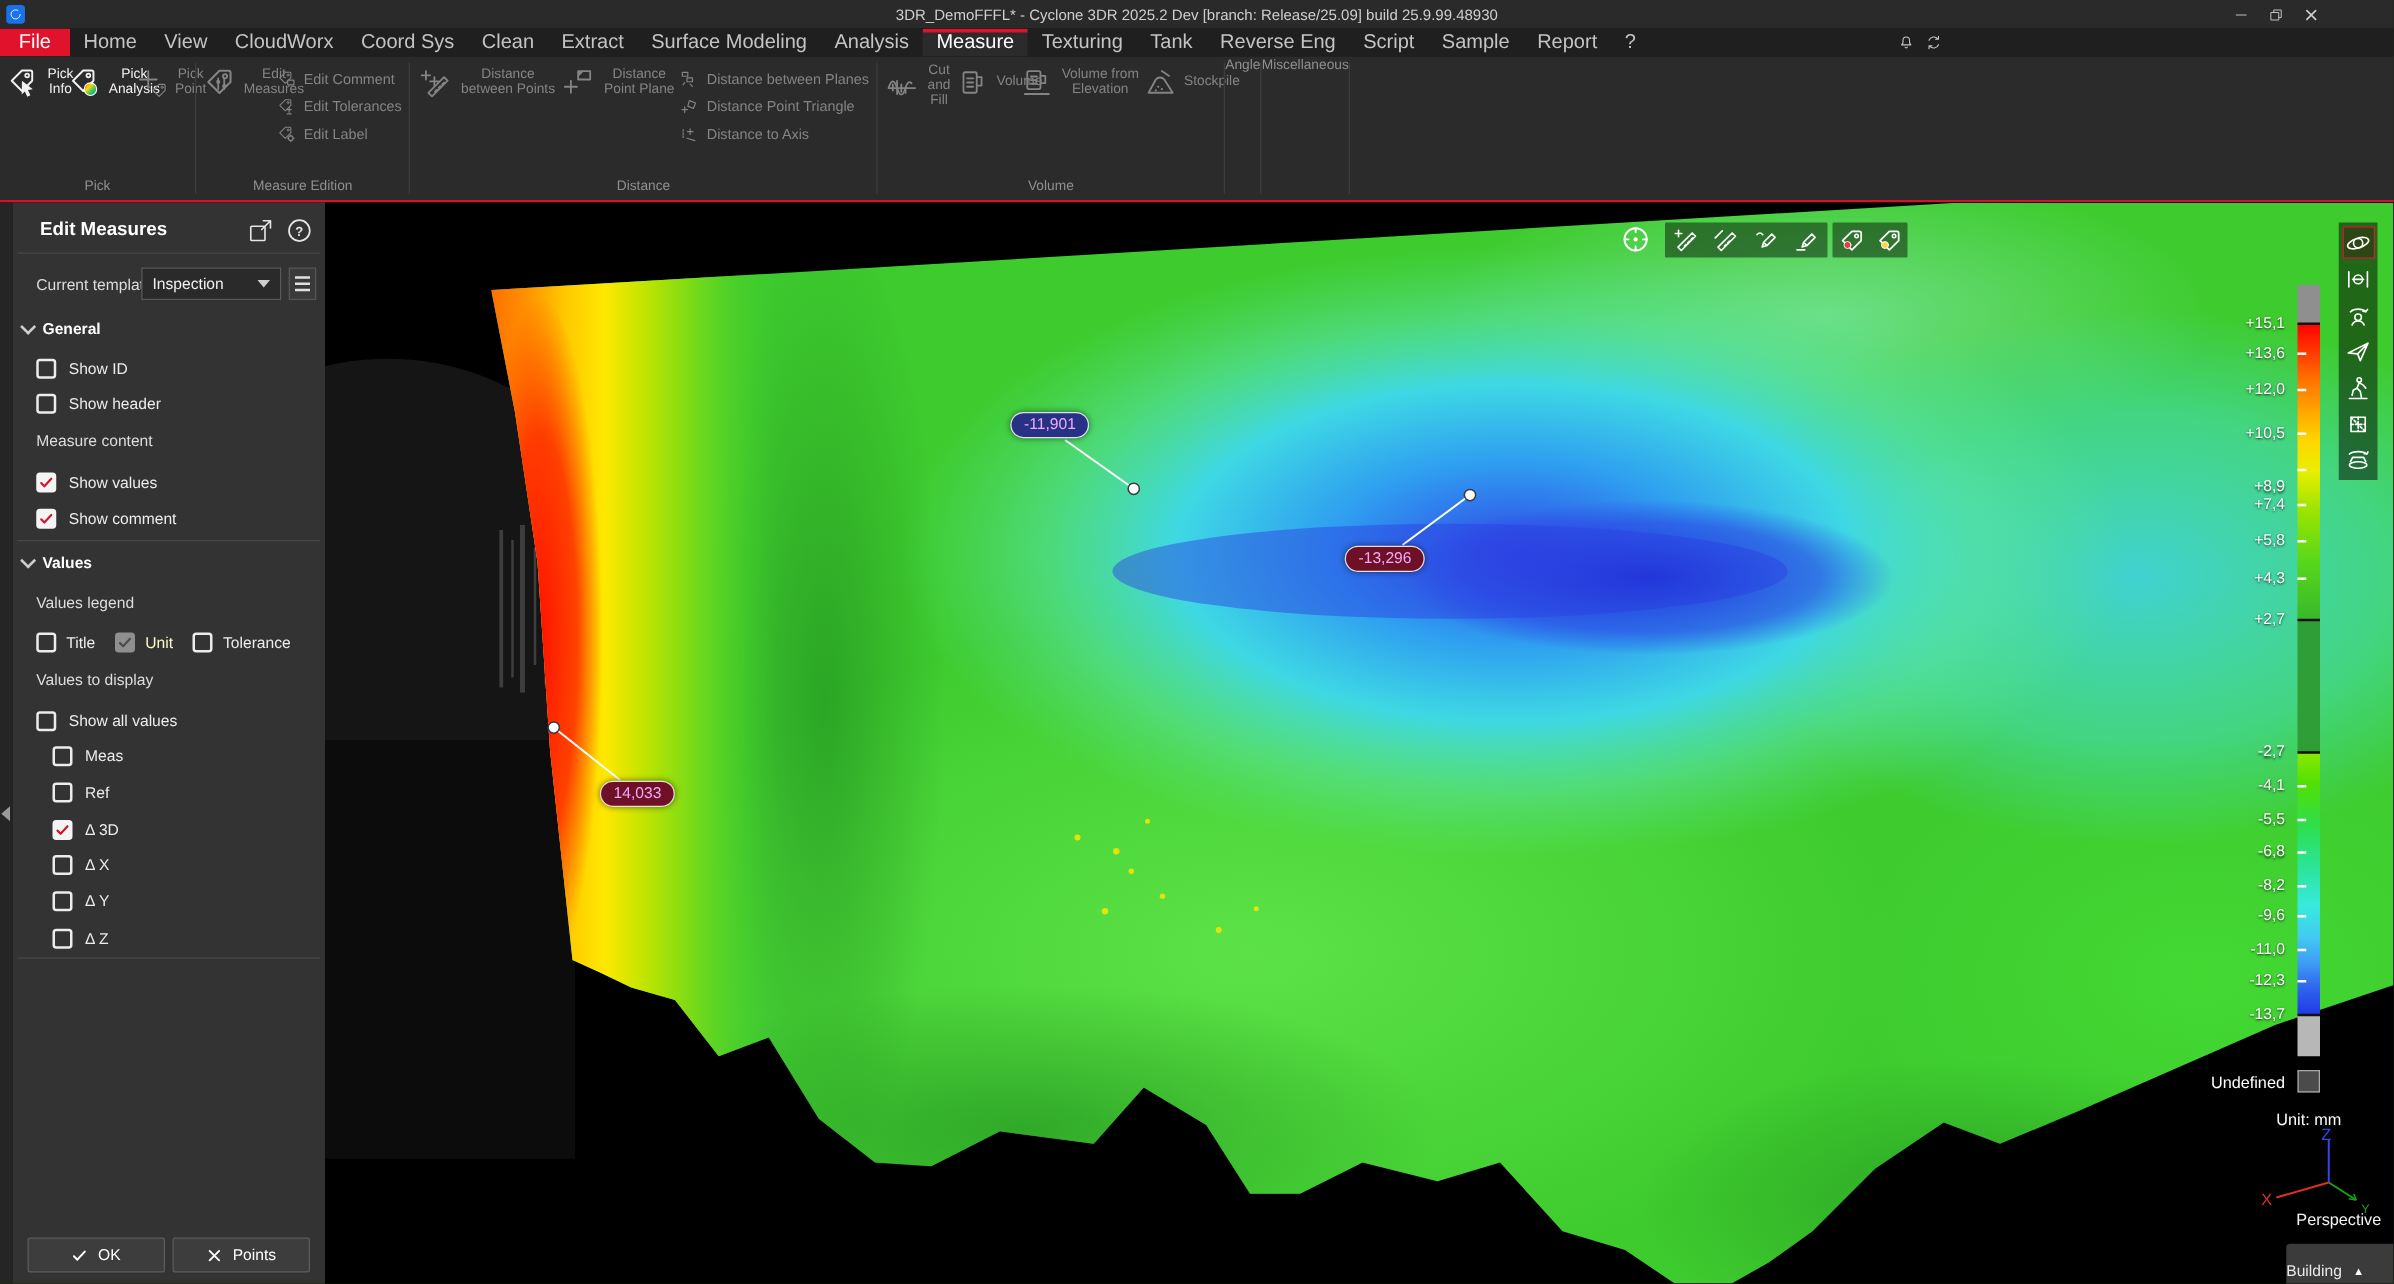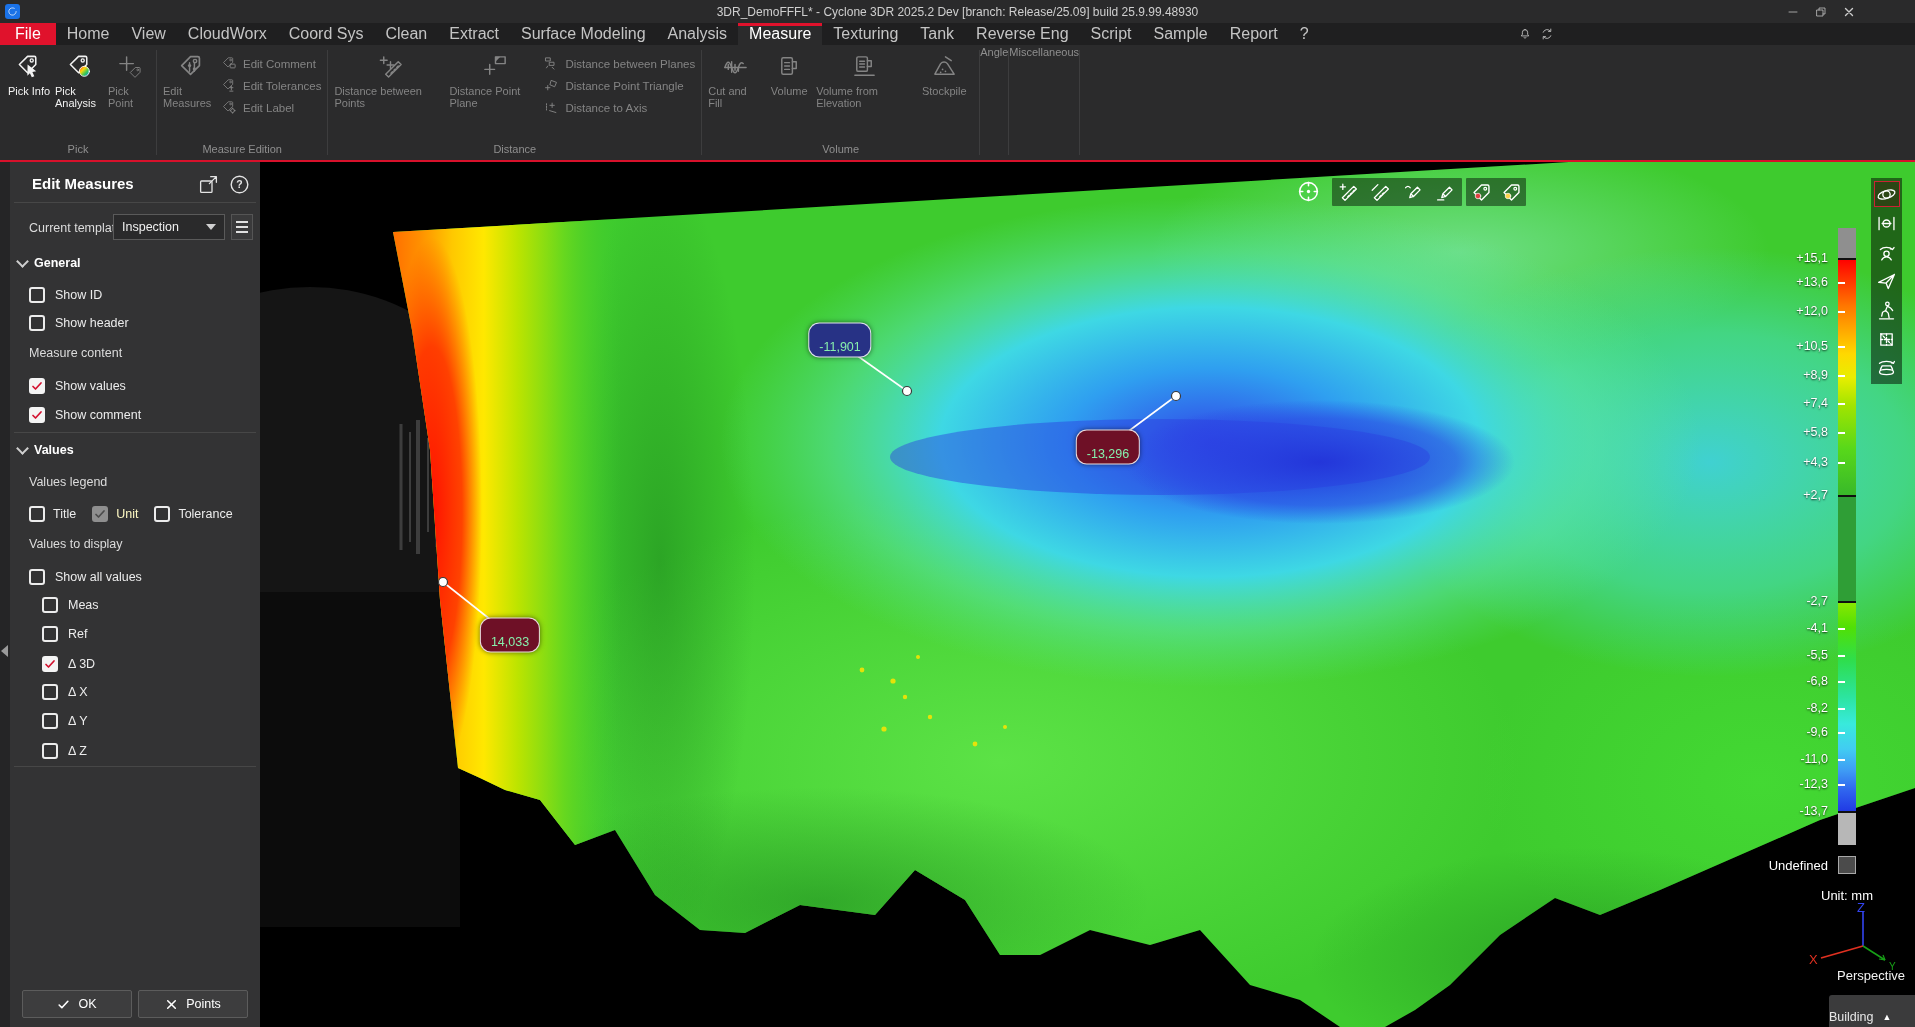--- a/index.html
+++ b/index.html
@@ -19,22 +19,22 @@
   .menu-item.file{background:#e0122c;color:#fff;padding:0 15px}
   .menu-item.active{color:#fff;background:#2b2b2c;box-shadow:inset 0 3px 0 #e0122c}
   .menu-icons{position:absolute;left:1518px;top:0;height:22px;display:flex;gap:8px;align-items:center;color:#c6c6c6}
   .menu-icons svg{width:14px;height:14px}
   
   .ribbon{position:absolute;top:45px;left:0;width:100%;height:115px;background:#2b2b2c;display:flex}
   .rgroup{display:flex;flex-direction:column}
   .rbody{display:flex;flex:1;padding:2px 6px 0 6px;gap:3px;align-items:flex-start}
   .rlabel{height:18px;text-align:center;font-size:11px;color:#8f8f8f;line-height:15px}
   .rsep{width:1px;background:#3d3d3e;margin:5px 0}
-  .bigbtn{width:52px;display:flex;flex-direction:column;align-items:center;font-size:11px;line-height:12px;
-          color:#848484;padding-top:3px;gap:5px}
+  .bigbtn{width:52px;display:flex;flex-direction:row;align-items:center;font-size:11px;line-height:12px;
+          text-align:center;color:#848484;padding-top:3px;gap:5px}
   .bigbtn.enabled{color:#f2f2f2}
   .bigbtn svg{width:27px;height:27px;margin-top:3px;flex:none}
   .smallcol{display:flex;flex-direction:column;gap:7px;padding-top:9px}
   .smallitem{display:flex;align-items:center;gap:6px;font-size:11.5px;color:#848484;height:15px;white-space:nowrap}
   .smallitem svg{width:15px;height:15px;flex:none}
   .ic *{stroke:currentColor;fill:none;stroke-width:1.5;stroke-linecap:round;stroke-linejoin:round}
   .ic .f{fill:currentColor;stroke:none}
   .redline{position:absolute;top:160px;left:0;width:100%;height:2px;background:#d8112b}
   
   .sidestrip{position:absolute;left:0;top:162px;width:10px;bottom:0;background:#252526}
@@ -61,22 +61,22 @@
   .caret{width:0;height:0;border-left:5px solid transparent;border-right:5px solid transparent;border-top:6px solid #d0d0d0}
   .burger{position:absolute;left:221px;top:52px;width:22px;height:26px;display:flex;flex-direction:column;
           justify-content:center;gap:3px;align-items:center;background:#3a3a3b;border:1px solid #555;box-sizing:border-box}
   .burger i{display:block;width:12px;height:2px;background:#e0e0e0}
   .pbtn{position:absolute;top:828px;height:28px;width:110px;background:#3d3d3e;border:1px solid #5c5c5c;border-radius:2px;
         color:#fff;display:flex;align-items:center;justify-content:center;gap:8px;font-size:12.5px;box-sizing:border-box}
   .pbtn svg{width:13px;height:13px}
   
   .viewport{position:absolute;left:260px;top:162px;width:1655px;height:865px;background:#000;overflow:hidden}
   .scene{position:absolute;left:0;top:0}
-  .pill{position:absolute;transform:translate(-50%,-50%);padding:16px 10px 3px 10px;border-radius:11px;
-        border:1px solid rgba(255,255,255,.85);color:#86efac;font-size:12.5px;white-space:nowrap;
+  .pill{position:absolute;transform:translate(-50%,-50%);padding:2px 10px 3px 10px;border-radius:11px;
+        border:1px solid rgba(255,255,255,.85);color:#f0abfc;font-size:12.5px;white-space:nowrap;
         box-shadow:0 0 5px rgba(0,0,0,.55)}
   .tbar{position:absolute;top:16px;height:28px;background:rgba(8,22,8,.5);display:flex;align-items:center;
         justify-content:space-around;border-radius:1px}
   .tbar svg{width:21px;height:21px;color:#fff}
   .compass{position:absolute;left:1036px;top:17px;width:25px;height:25px;color:#fff}
   .nav{position:absolute;left:1611px;top:16px;width:31px;background:rgba(8,22,8,.55);display:flex;
        flex-direction:column;align-items:center;gap:3px;padding:3px 0}
   .nav-btn{width:26px;height:26px;display:flex;align-items:center;justify-content:center;color:#fff;box-sizing:border-box}
   .nav-btn.selected{border:1px solid #cc2233;background:rgba(70,10,15,.35)}
   .nav-btn svg{width:21px;height:21px}
@@ -694,21 +694,21 @@
       <div class="cdash" style="top:433px"></div>
     <div class="cdash" style="top:459px"></div>
       <div class="cdash" style="top:486px"></div>
     <div class="cdash" style="top:510px"></div>
       <div class="cdash" style="top:537px"></div>
     <div class="cdash" style="top:562px"></div>
     <span class="ctick" style="top:29px">+15,1</span>
     <span class="ctick" style="top:53px">+13,6</span>
     <span class="ctick" style="top:82px">+12,0</span>
     <span class="ctick" style="top:117px">+10,5</span>
-    <span class="ctick" style="top:146px">+8,9</span>
+    <span class="ctick" style="top:160px">+8,9</span>
     <span class="ctick" style="top:174px">+7,4</span>
     <span class="ctick" style="top:203px">+5,8</span>
     <span class="ctick" style="top:233px">+4,3</span>
     <span class="ctick" style="top:266px">+2,7</span>
     <span class="ctick" style="top:372px">-2,7</span>
     <span class="ctick" style="top:399px">-4,1</span>
     <span class="ctick" style="top:426px">-5,5</span>
     <span class="ctick" style="top:452px">-6,8</span>
     <span class="ctick" style="top:479px">-8,2</span>
     <span class="ctick" style="top:503px">-9,6</span>

